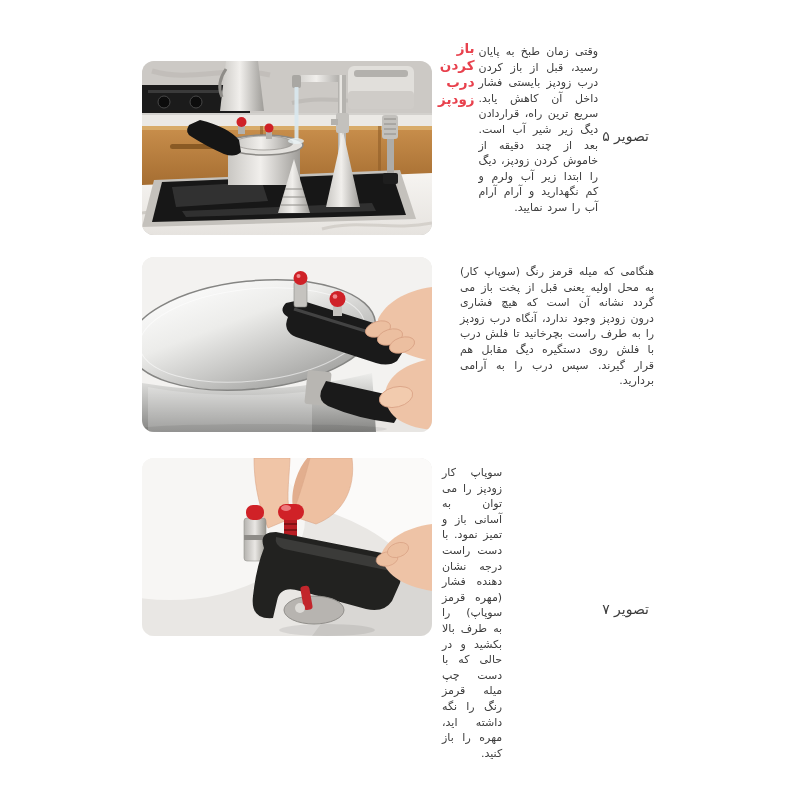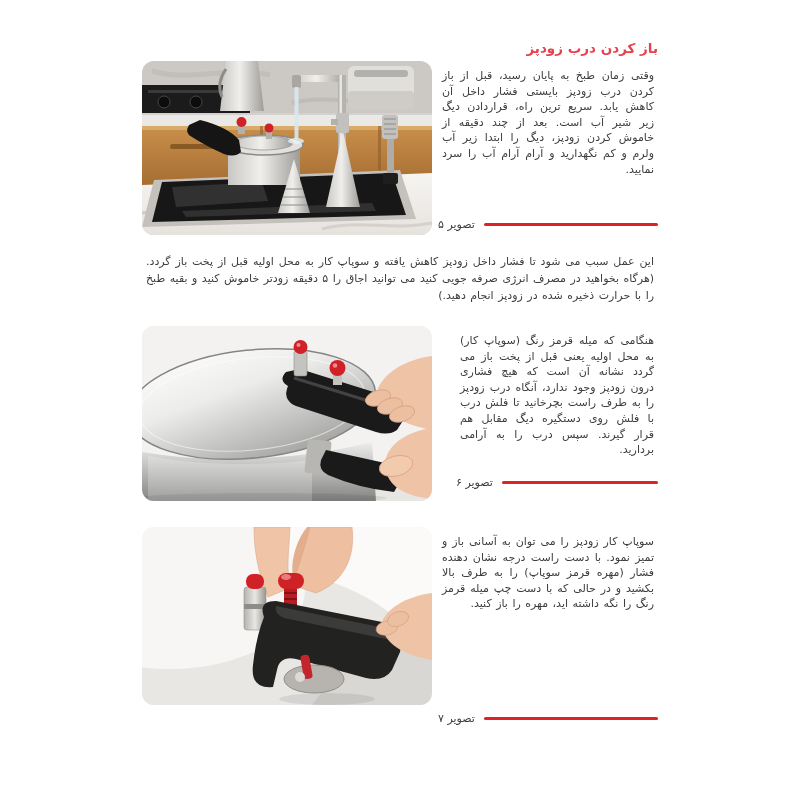--- a/index.html
+++ b/index.html
@@ -12,34 +12,34 @@
   .page{
     position:relative;width:800px;height:800px;background:var(--page-bg);
     font-family:"DejaVu Sans",sans-serif;overflow:hidden;
   }
   .content{position:absolute;left:142px;top:40px;width:516px;}
   .row{display:flex;gap:6px;direction:ltr;}
   .photo{
     width:290px;flex:none;border-radius:12px;overflow:hidden;background:#eceae7;
   }
   .photo svg{display:block;width:290px;}
-  .textcol{flex:1;display:flex;flex-direction:column;min-width:0;}
+  .textcol{flex:1;display:flex;flex-direction:row;min-width:0;}
   h1.title{
     margin:0 0 7px 0;font-size:13.5px;font-weight:bold;color:var(--accent-red);
     direction:rtl;text-align:right;line-height:17px;
   }
   .para{
     margin:4px;direction:rtl;text-align:justify;color:var(--text);
     font-size:11px;line-height:15.6px;word-spacing:1px;
   }
   .para.full{line-height:17px;}
   .spacer{flex:1;}
   .caption-row{display:flex;direction:rtl;align-items:center;gap:9px;}
   .caption-row .rule{flex:1;height:3px;background:var(--rule-red);border-radius:1.5px;}
-  .caption{font-size:11px;color:var(--text);white-space:nowrap;direction:rtl;}
+  .caption{font-size:14px;color:var(--text);white-space:nowrap;direction:rtl;}
   
   .row-a .photo{margin-top:21px;height:174px;}
   .row-a{min-height:195px;}
   .row-a .caption-row{padding-bottom:4px;}
   .para2{margin-top:18px;}
   .row-b{margin-top:22px;min-height:175px;gap:24px;}
   .row-b .photo{height:175px;}
   .row-b .textcol{padding-top:3px;}
   .row-b .caption-row{padding-bottom:12px;}
   .para4{margin-top:13px;}
@@ -149,21 +149,20 @@
         <h1 class="title">باز کردن درب زودپز</h1>
         <p class="para side">وقتی زمان طبخ به پایان رسید، قبل از باز کردن درب زودپز بایستی فشار داخل آن کاهش یابد. سریع ترین راه، قراردادن دیگ زیر شیر آب است. بعد از چند دقیقه از خاموش کردن زودپز، دیگ را ابتدا زیر آب ولرم و کم نگهدارید و آرام آرام آب را سرد نمایید.</p>
         <div class="spacer"></div>
         <div class="caption-row">
           <div class="rule"></div>
           <span class="caption">تصویر ۵</span>
         </div>
       </div>
     </section>
 
-    <p class="para full para2">این عمل سبب می شود تا فشار داخل زودپز کاهش یافته و سوپاپ کار به محل اولیه قبل از پخت باز گردد. (هرگاه بخواهید در مصرف انرژی صرفه جویی کنید می توانید اجاق را ۵ دقیقه زودتر خاموش کنید و بقیه طبخ را با حرارت ذخیره شده در زودپز انجام دهید.)</p>
 
     <section class="row row-b">
       <div class="photo">
         <svg viewBox="0 0 290 175">
           <defs>
             <linearGradient id="p2lid" x1="0" y1="0" x2=".6" y2="1">
               <stop offset="0" stop-color="#ffffff"></stop>
                 <stop offset=".45" stop-color="#ececea"></stop>
                 <stop offset="1" stop-color="#a9a9a7"></stop>
             </linearGradient>
@@ -207,24 +206,20 @@
           <g>
             <path d="M290,102 C264,106 246,118 243,136 C242,156 258,170 290,173 Z" fill="#eec3a6"></path>
             <ellipse cx="254" cy="140" rx="17" ry="10" transform="rotate(-14 254 140)" fill="#f2cbae" stroke="#d9a184" stroke-width=".8"></ellipse>
           </g>
           <ellipse cx="120" cy="172" rx="125" ry="5" fill="#000000" opacity=".07"></ellipse>
         </svg>
       </div>
       <div class="textcol">
         <p class="para side">هنگامی که میله قرمز رنگ (سوپاپ کار) به محل اولیه یعنی قبل از پخت باز می گردد نشانه آن است که هیچ فشاری درون زودپز وجود ندارد، آنگاه درب زودپز را به طرف راست بچرخانید تا فلش درب با فلش روی دستگیره دیگ مقابل هم قرار گیرند. سپس درب را به آرامی بردارید.</p>
         <div class="spacer"></div>
-        <div class="caption-row">
-          <div class="rule"></div>
-          <span class="caption">تصویر ۶</span>
-        </div>
       </div>
     </section>
 
 
     <section class="row row-c">
       <div class="photo">
         <svg viewBox="0 0 290 178">
           <defs>
             <linearGradient id="s3steel" x1="0" y1="0" x2="1" y2="0">
               <stop offset="0" stop-color="#b4b2ae"></stop>

